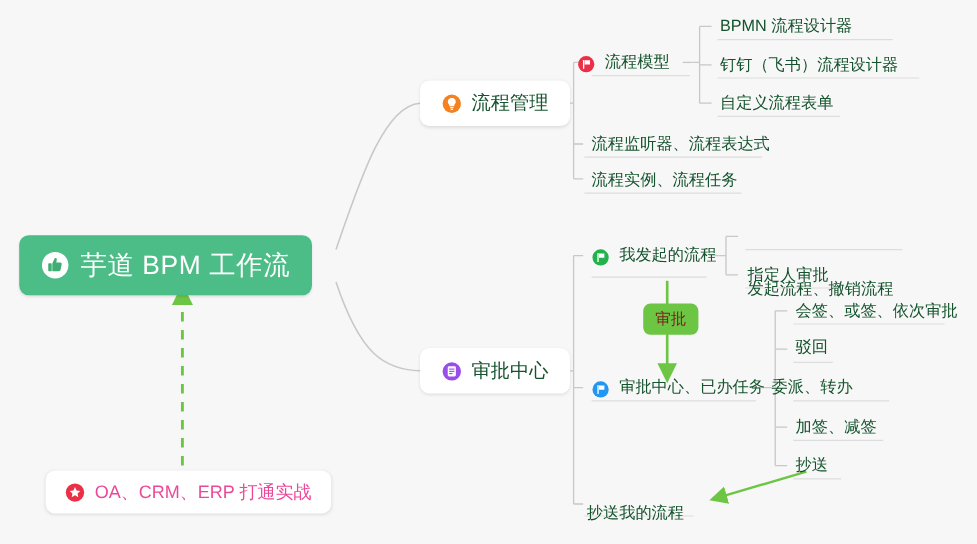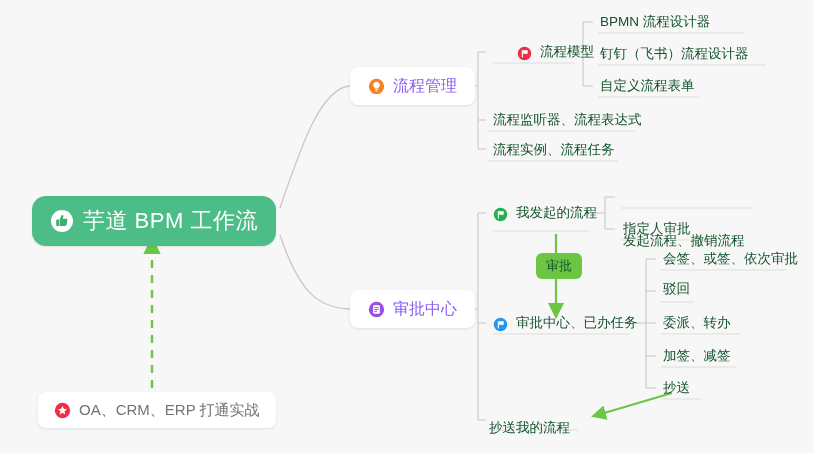--- a/index.html
+++ b/index.html
@@ -54,31 +54,31 @@
 
   
   .card-node {
     background: #ffffff;
     border-radius: 8px;
     padding: 0 16px;
     height: 36px;
     box-shadow: 0 1px 3px rgba(0,0,0,0.10);
   }
   .card-label {
-    color: #737373;
+    color: #ec4899;
     font-size: 15px;
     margin-left: 8px;
   }
   .card-node.big {
     height: 38px;
     padding: 0 18px;
   }
   .card-node.big .card-label {
     font-size: 16px;
-    color: #8b5cf6;
+    color: #14532d;
   }
 
   
   .plain-node {
     padding: 0 4px 3px 4px;
     height: 24px;
     align-items: flex-end;
   }
   .plain-label {
     color: #14532d;
@@ -101,21 +101,21 @@
 
   
   .badge-node {
     background: #6cc644;
     border-radius: 6px;
     height: 26px;
     padding: 0 10px;
     justify-content: center;
   }
   .badge-label {
-    color: #14532d;
+    color: #7f1d1d;
     font-size: 13px;
   }
 </style>
 </head>
 <body>
 
 <div id="canvas">
 
   <svg id="edges" viewBox="0 0 814 453" width="814" height="453">
     <defs>
@@ -167,21 +167,21 @@
     <path d="M493,334 L630,334" stroke="#dddddd" stroke-width="1" fill="none"></path>
     <path d="M487,430 L578,430" stroke="#dddddd" stroke-width="1" fill="none"></path>
 
     <path d="M556,234 L556,316" stroke="#6cc644" stroke-width="2.2" fill="none" marker-end="url(#arrow-green)"></path>
 
     <path d="M672,393 L594,416" stroke="#6cc644" stroke-width="2" fill="none" marker-end="url(#arrow-green)"></path>
 
     <path d="M152,388 L152,240" stroke="#6cc644" stroke-width="2.4" fill="none" stroke-dasharray="8 7" marker-end="url(#arrow-green)"></path>
   </svg>
 
-  <div class="node root-node" style="left:32px; top:196px;border-radius:14px;">
+  <div class="node root-node" style="left:16px; top:196px;">
     <span class="icon">
       <svg width="24" height="24" viewBox="0 0 24 24">
         <circle cx="12" cy="12" r="11" fill="#ffffff"></circle>
         <path d="M9.6 10.6 L11.4 6.6 C11.6 6.0 12.3 5.8 12.8 6.1
                  C13.2 6.4 13.4 6.9 13.3 7.4 L12.9 9.8 L16.2 9.8
                  C17.0 9.8 17.6 10.5 17.4 11.3 L16.5 15.8
                  C16.4 16.5 15.8 17.0 15.1 17.0 L9.6 17.0 Z" fill="#3fae72"></path>
         <rect x="6.2" y="10.4" width="2.9" height="6.6" rx="0.7" fill="#3fae72"></rect>
       </svg>
     </span>
@@ -196,21 +196,21 @@
                  C6.1 9.5 6.9 10.4 7.6 11.1 L7.6 12.3
                  L12.4 12.3 L12.4 11.1 C13.1 10.4 13.9 9.5 13.9 8.1
                  C13.9 6.1 12.4 4.4 10 4.4 Z" fill="#ffffff"></path>
         <rect x="8.2" y="13.1" width="3.6" height="1.2" rx="0.6" fill="#ffffff"></rect>
         <rect x="8.7" y="14.9" width="2.6" height="1.1" rx="0.55" fill="#ffffff"></rect>
       </svg>
     </span>
     <span class="card-label">流程管理</span>
   </div>
 
-  <div class="node plain-node" style="left:513px; top:40px;">
+  <div class="node plain-node" style="left:477px; top:40px;">
     <span class="icon">
       <svg width="15" height="15" viewBox="0 0 20 20">
         <circle cx="10" cy="10" r="9" fill="#ea2f46"></circle>
         <rect x="6.4" y="5.2" width="1.5" height="10" rx="0.7" fill="#ffffff"></rect>
         <path d="M8.2 5.6 L14.2 5.6 L14.2 10.4 L8.2 10.4 Z" fill="#ffffff"></path>
       </svg>
     </span>
     <span class="plain-label with-icon">流程模型</span>
   </div>
 
@@ -272,21 +272,21 @@
     </span>
     <span class="plain-label with-icon">审批中心、已办任务</span>
   </div>
 
   <div class="node plain-node" style="left:659px; top:247px;">
     <span class="plain-label">会签、或签、依次审批</span>
   </div>
   <div class="node plain-node" style="left:659px; top:277px;">
     <span class="plain-label">驳回</span>
   </div>
-  <div class="node plain-node" style="left:659px; top:311px;">
+  <div class="node plain-node" style="left:639px; top:311px;">
     <span class="plain-label">委派、转办</span>
   </div>
   <div class="node plain-node" style="left:659px; top:344px;">
     <span class="plain-label">加签、减签</span>
   </div>
   <div class="node plain-node" style="left:659px; top:376px;">
     <span class="plain-label">抄送</span>
   </div>
 
   <div class="node plain-node" style="left:485px; top:416px;">

